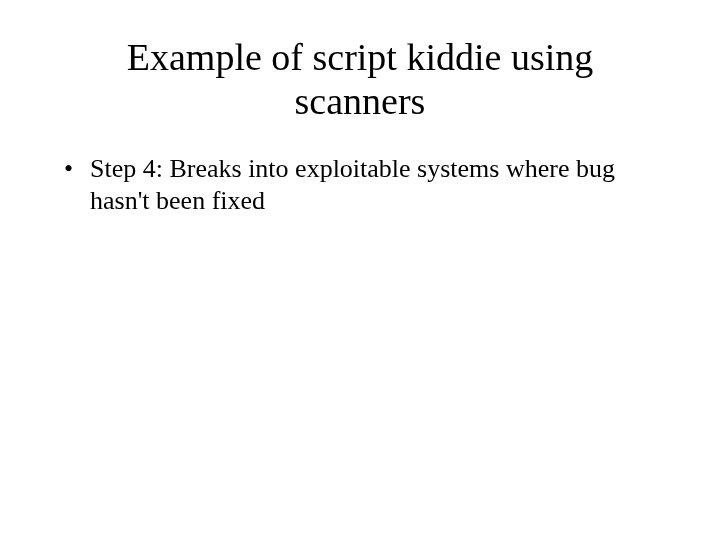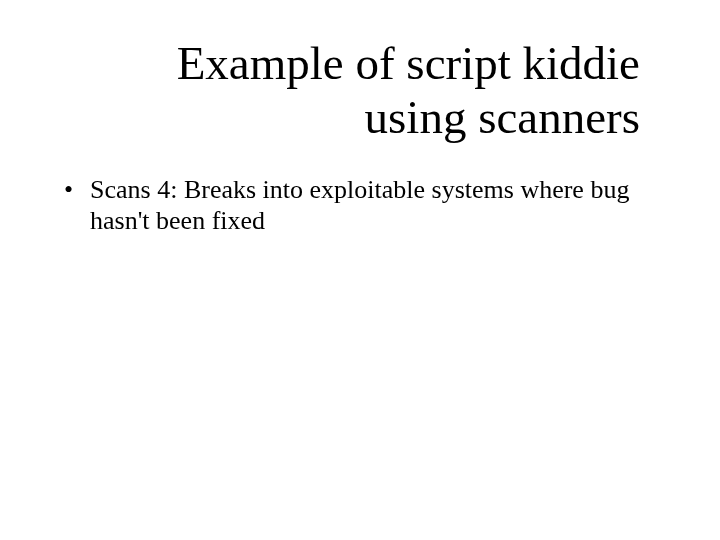--- a/index.html
+++ b/index.html
@@ -10,23 +10,23 @@
     body {
       width: 720px;
       height: 540px;
       background: #ffffff;
       font-family: "Times New Roman", Times, serif;
       color: #000000;
       padding: 30px 50px;
       overflow: hidden;
     }
     .slide-title {
-      font-size: 47px;
+      font-size: 38px;
       font-weight: normal;
-      text-align: right;
+      text-align: center;
       line-height: 1.15;
       margin-top: 6px;
       margin-bottom: 30px;
       padding: 0 30px;
     }
     .bullet-list {
       list-style: none;
       padding-left: 12px;
     }
     .bullet-item {
@@ -43,14 +43,14 @@
       top: 0;
       font-size: 26px;
     }
   </style>
 </head>
 <body>
 
 <h1 class="slide-title">Example of script kiddie using scanners</h1>
 
 <ul class="bullet-list">
-  <li class="bullet-item">Scans 4: Breaks into exploitable systems where bug hasn't been fixed</li>
+  <li class="bullet-item">Step 4: Breaks into exploitable systems where bug hasn't been fixed</li>
 </ul>
 
 </body></html>

